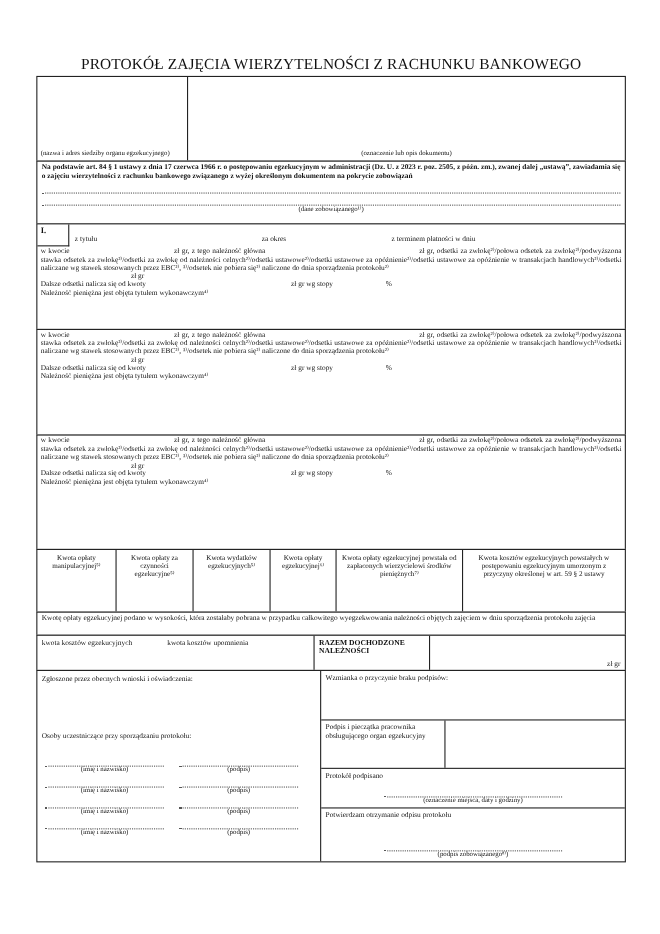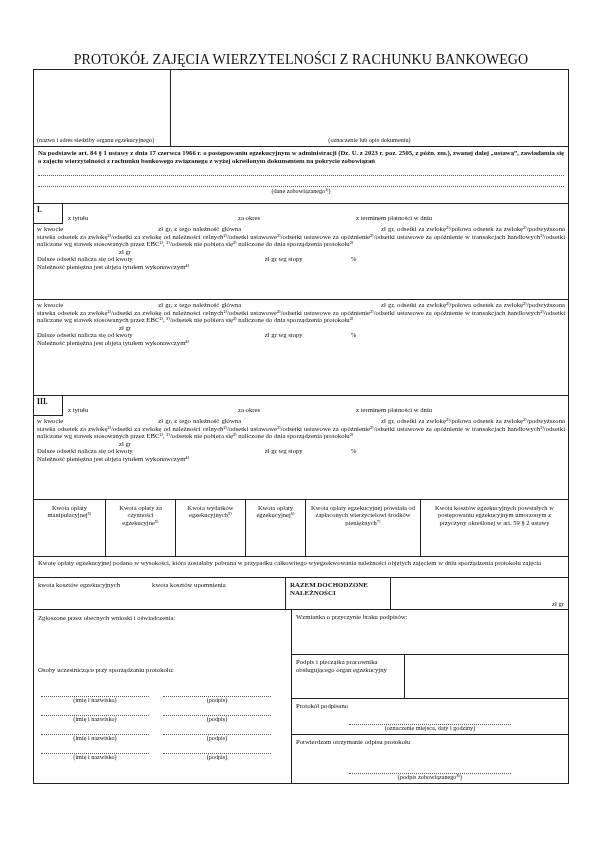--- a/index.html
+++ b/index.html
@@ -139,26 +139,20 @@
         </p>
         <div class="zl-line">zł gr</div>
         <div>
           <span>Dalsze odsetki nalicza się od kwoty</span><span class="gap g3"></span><span>zł gr  wg stopy</span><span class="gap g4"></span><span>%</span>
         </div>
         <div>Należność pieniężna jest objęta tytułem wykonawczym⁴⁾</div>
       </div>
     </div>
 
     <div class="row claim tall">
-      <div class="claim-head">
-        <div class="claim-num">III.</div>
-        <span class="ch-label ch-l1">z tytułu</span>
-        <span class="ch-label ch-l2">za okres</span>
-        <span class="ch-label ch-l3">z terminem płatności w dniu</span>
-      </div>
       <div class="claim-body">
         <p class="jpara">
           <span>w kwocie</span><span class="gap g1"></span><span>zł gr, z tego należność główna</span><span class="gap g2"></span><span>zł gr, odsetki za zwłokę²⁾/połowa odsetek za zwłokę²⁾/podwyższona stawka odsetek za zwłokę²⁾/odsetki za zwłokę od należności celnych²⁾/odsetki ustawowe²⁾/odsetki ustawowe za opóźnienie²⁾/odsetki ustawowe za opóźnienie w transakcjach handlowych²⁾/odsetki naliczane wg stawek stosowanych przez EBC²⁾, ³⁾/odsetek nie pobiera się²⁾ naliczone do dnia sporządzenia protokołu²⁾</span>
         </p>
         <div class="zl-line">zł gr</div>
         <div>
           <span>Dalsze odsetki nalicza się od kwoty</span><span class="gap g3"></span><span>zł gr  wg stopy</span><span class="gap g4"></span><span>%</span>
         </div>
         <div>Należność pieniężna jest objęta tytułem wykonawczym⁴⁾</div>
       </div>

